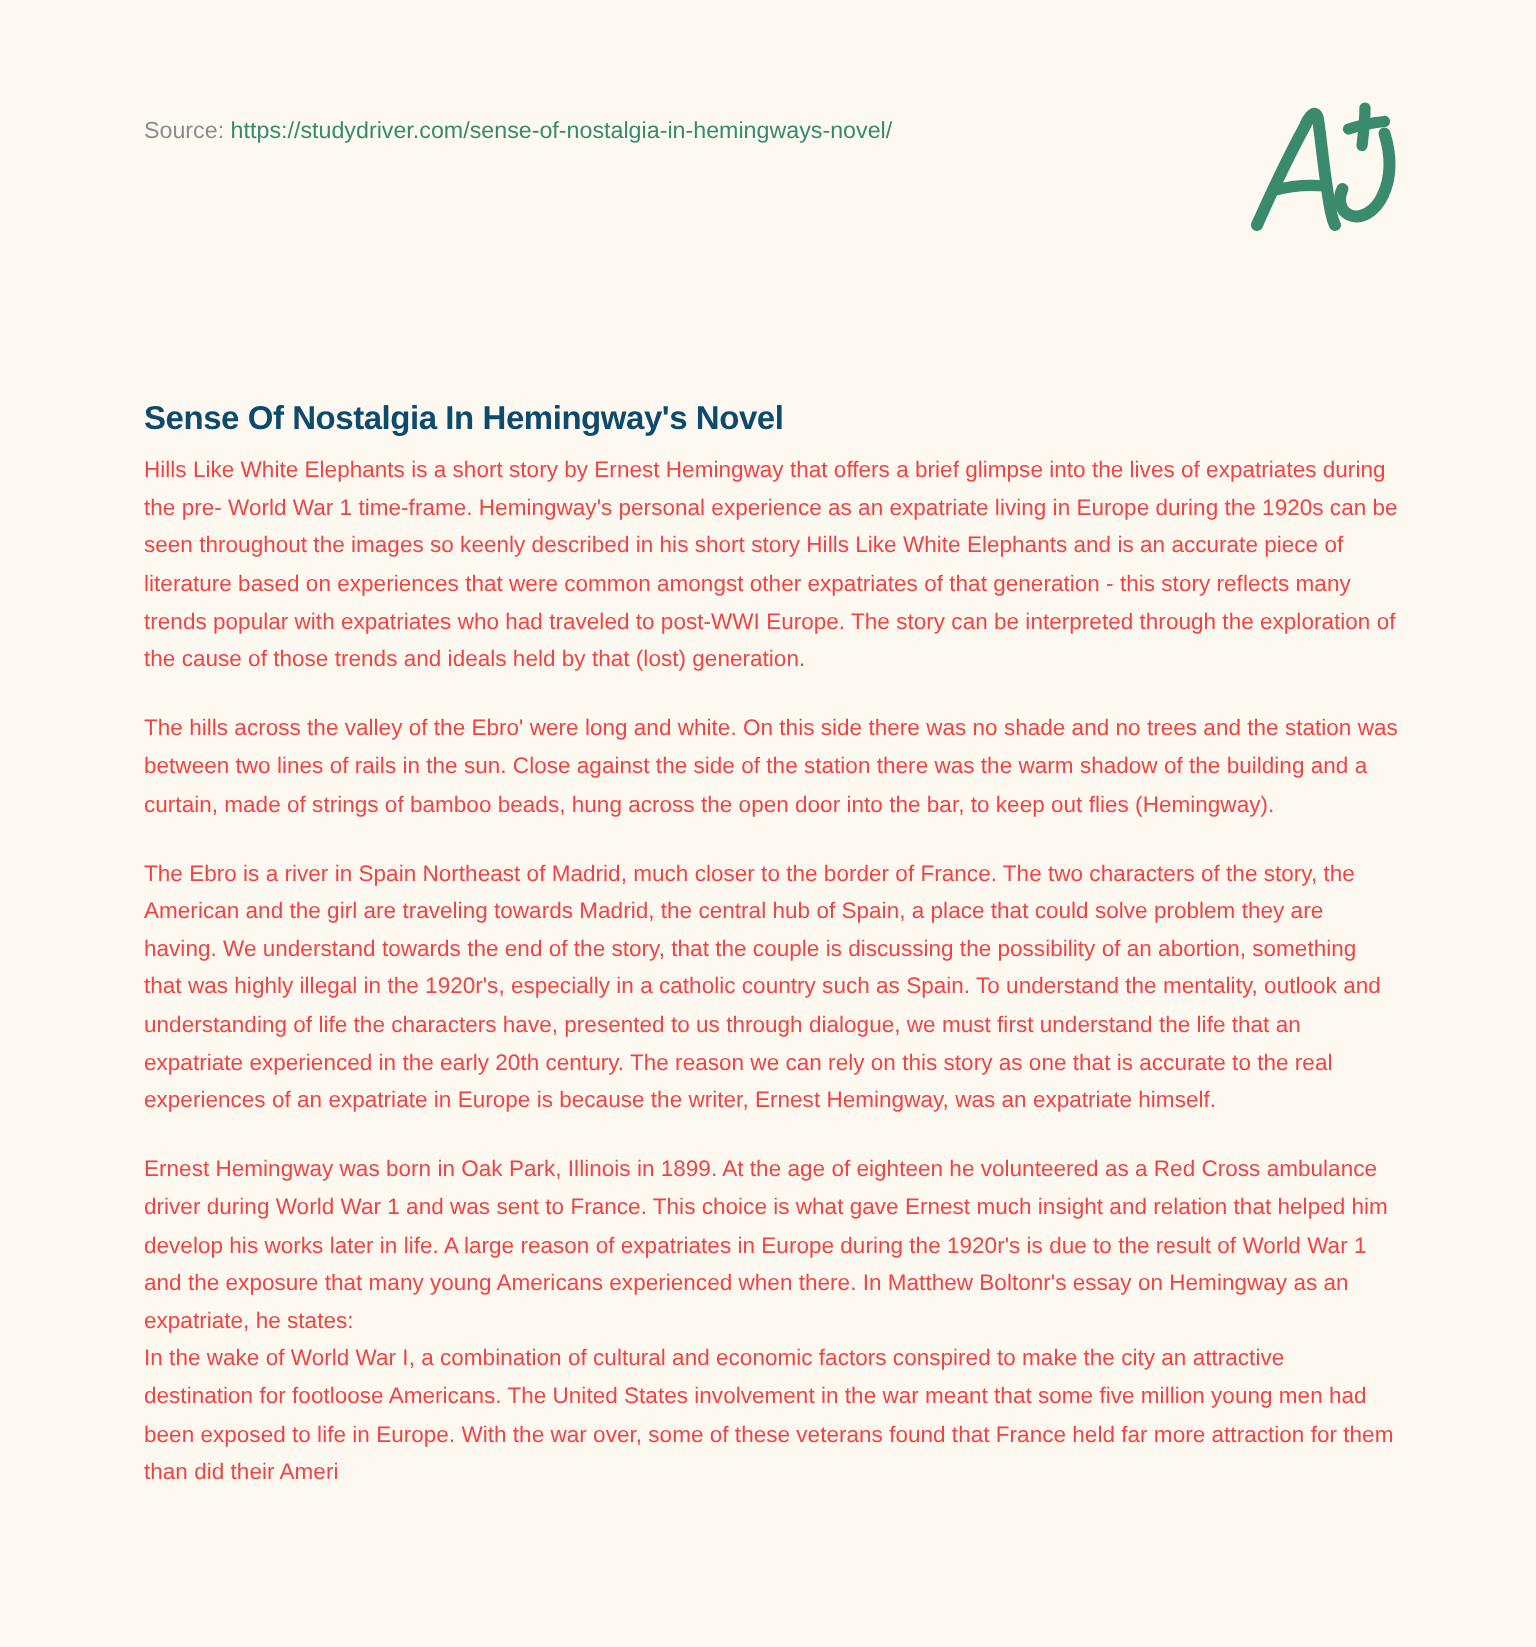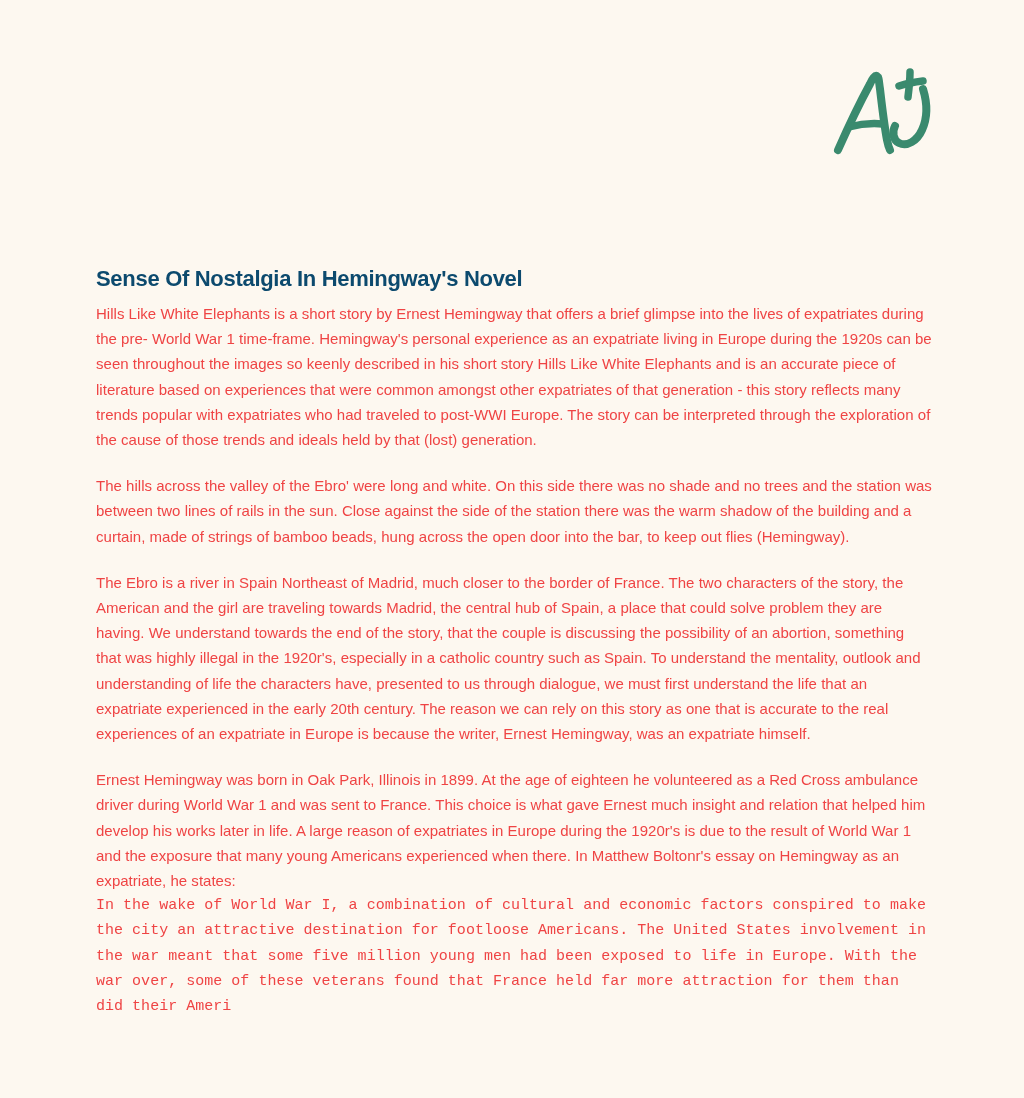--- a/index.html
+++ b/index.html
@@ -99,29 +99,32 @@
   .body-text p {
     margin: 0 0 21px 0;
   }
 
   .body-text p.tight {
     margin-bottom: 0;
   }
 
   .body-text p:last-child {
     margin-bottom: 16px;
-    font-family: Liberation Mono, monospace;
   }
 </style>
 </head>
 <body>
 
 <div class="page">
 
   <div class="header">
+    <div class="source-line">
+      <span class="source-label">Source:</span>
+      <a class="source-url" href="#">https://studydriver.com/sense-of-nostalgia-in-hemingways-novel/</a>
+    </div>
   </div>
 
   <div class="logo">
     <svg viewBox="0 0 120 120" xmlns="http://www.w3.org/2000/svg" aria-hidden="true">
       <g fill="none" stroke="#3a8a6e" stroke-linecap="round" stroke-linejoin="round">
 
         <path d="M12 92 C 20 74, 32 48, 44 26 C 46 21, 49 17, 51 18 C 53 19, 53 25, 54 31 C 56 48, 58 66, 61 82 C 62 87, 63 90, 64 92" stroke-width="8"></path>
         <path d="M23 69 C 34 66, 46 65, 57 66" stroke-width="7.5"></path>
 
         <path d="M73 28 C 79 26, 88 24, 97 23" stroke-width="7.5"></path>

